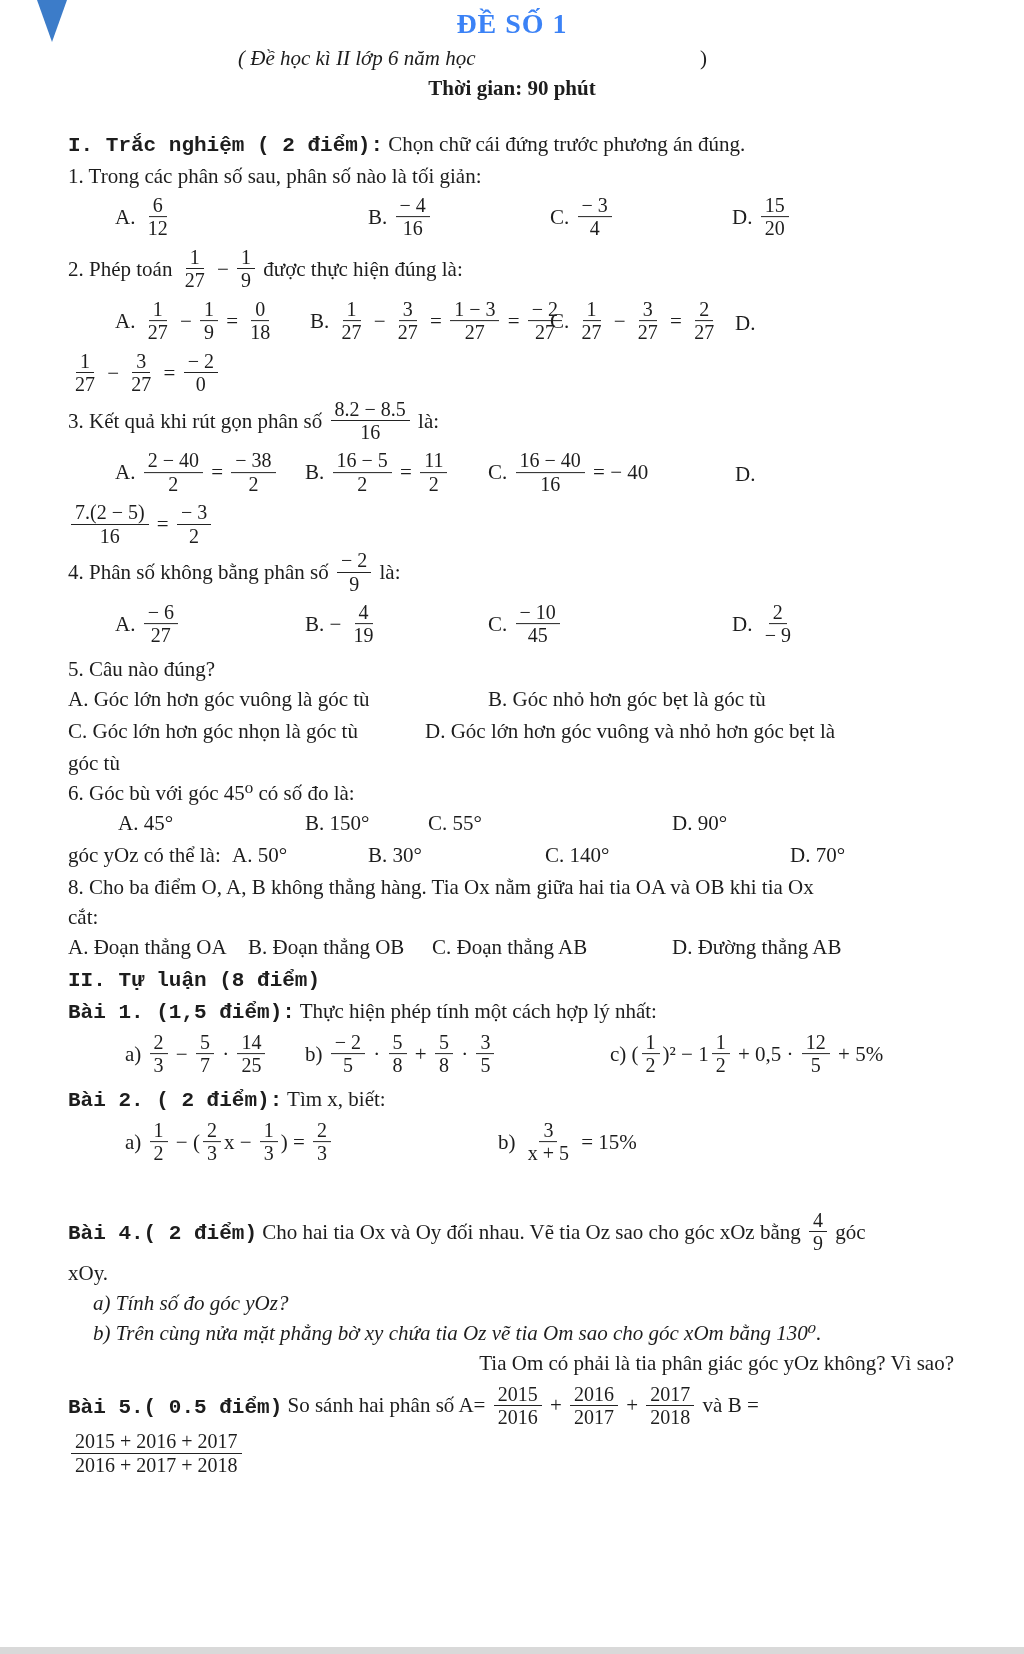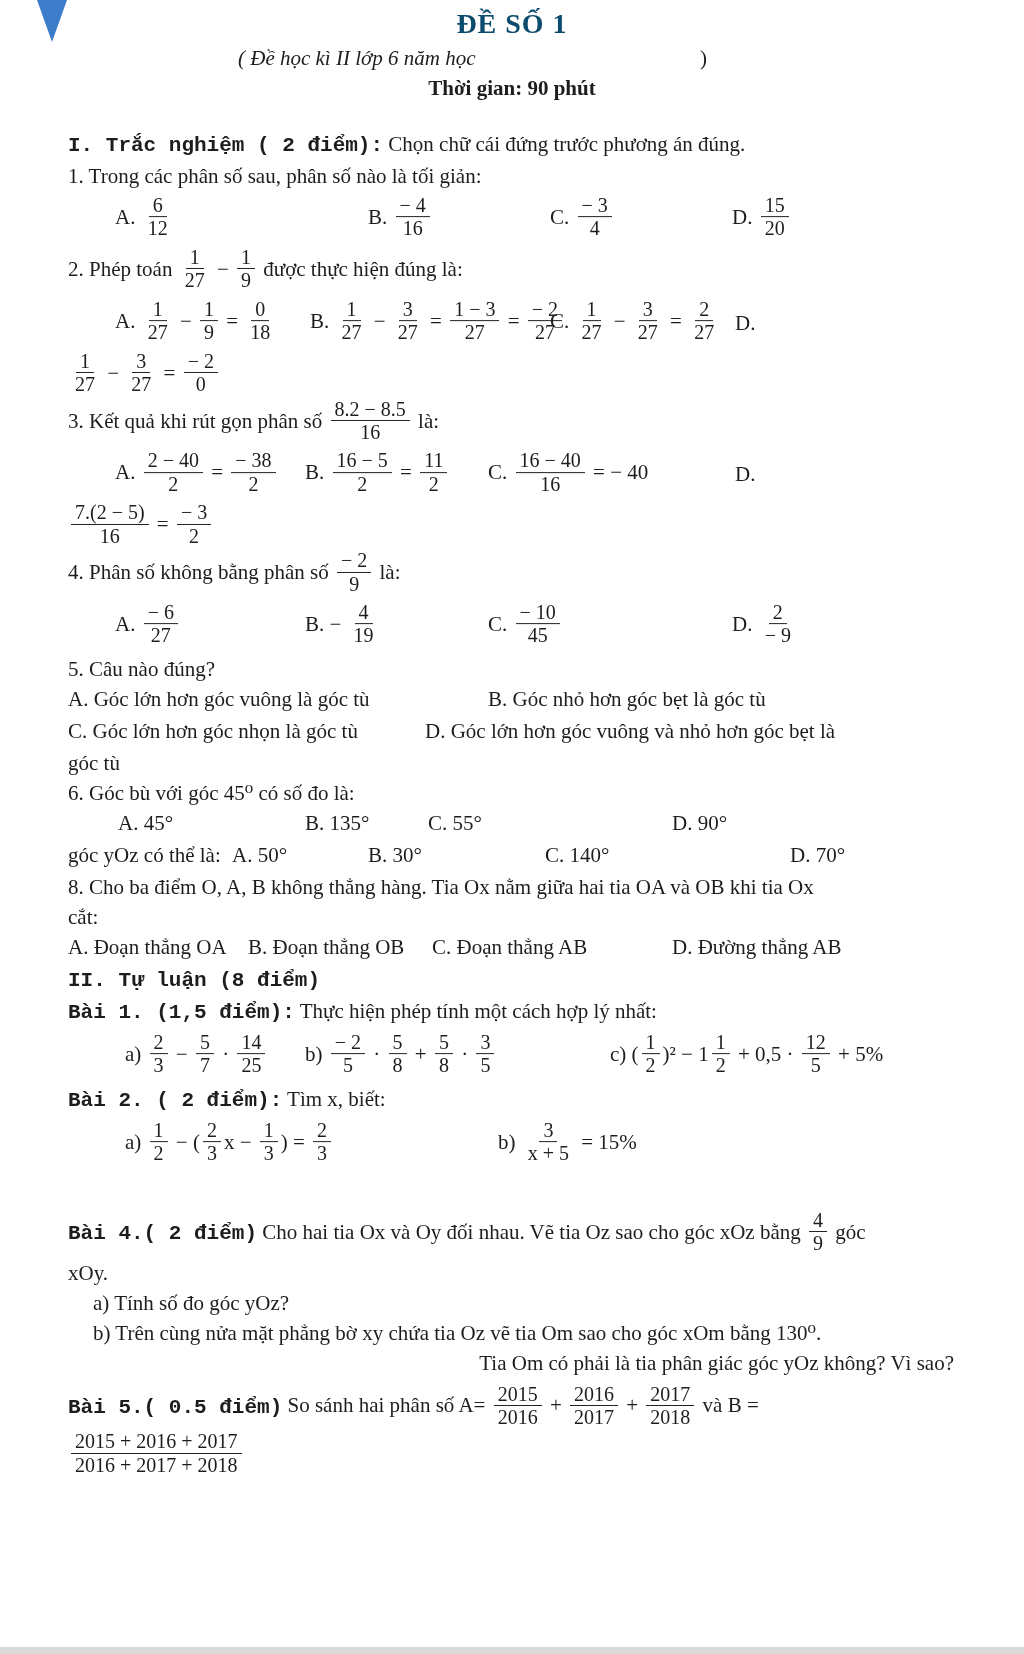--- a/index.html
+++ b/index.html
@@ -18,21 +18,21 @@
   .header { padding-top:10px; text-align:center; }
   .title { font-size:28px; font-weight:bold; letter-spacing:1px; color:#1a65b3; }
   .subtitle-row { position:relative; height:28px; margin-top:6px; font-size:21px; }
   .sub-open { position:absolute; left:238px; font-style:italic; white-space:nowrap; }
   .sub-close { position:absolute; left:700px; }
   .time { font-weight:bold; font-size:21px; margin-top:2px; }
 
   .content { padding:26px 70px 0 68px; }
   p.line { margin:2px 0; }
   b { font-weight:bold;font-family:Liberation Mono, monospace; }
-  .indent1 { padding-left:25px; }
+  .indent1 { padding-left:25px;font-style:italic; }
   .indent2 { padding-left:50px;text-align:right; }
   .mt40 { margin-top:40px !important; }
   .mt8  { margin-top:8px !important; }
 
   .frac {
     display:inline-flex; flex-direction:column; align-items:center;
     vertical-align:middle; margin:0 3px; line-height:1.12; text-align:center;
     position:relative; top:-2px; font-size:20px;
   }
   .frac .num { display:block; padding:0 4px; border-bottom:1.6px solid #222; }
@@ -50,21 +50,21 @@
     background:#d9d9d9;
   }
 </style>
 </head>
 <body>
 
 <div class="page">
   <div class="corner" style="border-top-color: rgb(60, 124, 201);"></div>
 
   <div class="header">
-    <div class="title" style="color: #0c4a6e;">ĐỀ SỐ 1</div>
+    <div class="title" style="color: #3b82f6;">ĐỀ SỐ 1</div>
     <div class="subtitle-row">
       <span class="sub-open">( Đề học kì II lớp 6 năm học</span>
       <span class="sub-close">)</span>
     </div>
     <div class="time">Thời gian: 90 phút</div>
   </div>
 
   <div class="content">
 
     <p class="line"><b>I. Trắc nghiệm ( 2 điểm):</b><span> Chọn chữ cái đứng trước phương án đúng.</span></p>
@@ -206,21 +206,21 @@
     </div>
     <div class="opt-row rt">
       <span class="opt" style="left:0">C. Góc lớn hơn góc nhọn là góc tù</span>
       <span class="opt" style="left:357px">D. Góc lớn hơn góc vuông và nhỏ hơn góc bẹt là</span>
     </div>
     <p class="line">góc tù</p>
 
     <p class="line">6. Góc bù với góc 45⁰ có số đo là:</p>
     <div class="opt-row rt">
       <span class="opt" style="left:50px">A. 45°</span>
-      <span class="opt" style="left:237px">B. 135°</span>
+      <span class="opt" style="left:237px">B. 150°</span>
       <span class="opt" style="left:360px">C. 55°</span>
       <span class="opt" style="left:604px">D. 90°</span>
     </div>
 
     <div class="opt-row rt">
       <span class="opt" style="left:0">góc yOz có thể là:</span>
       <span class="opt" style="left:164px">A. 50°</span>
       <span class="opt" style="left:300px">B. 30°</span>
       <span class="opt" style="left:477px">C. 140°</span>
       <span class="opt" style="left:722px">D. 70°</span>

